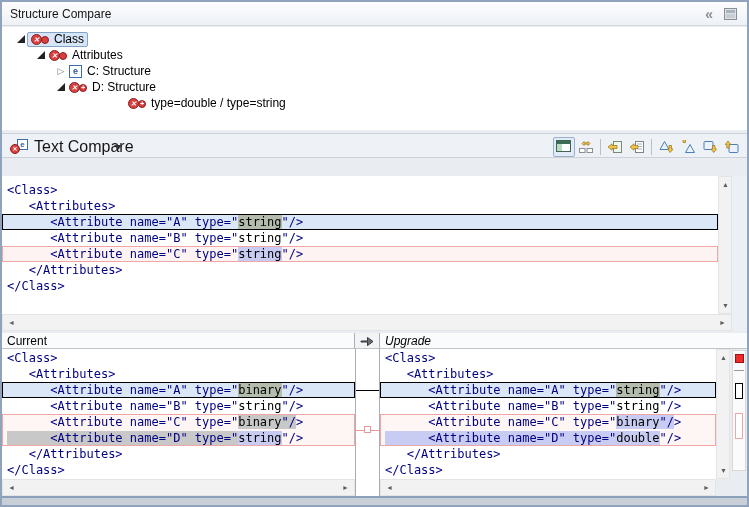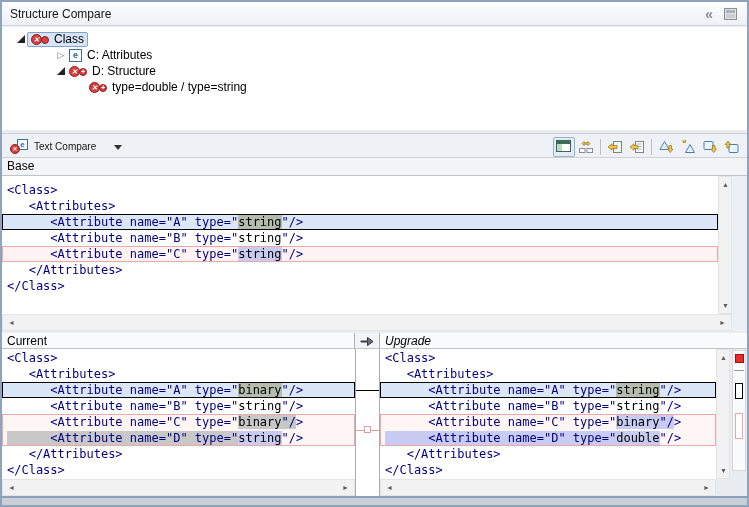--- a/index.html
+++ b/index.html
@@ -31,21 +31,21 @@
   .tsel{display:flex;align-items:center;background:#d6e5f7;border:1px solid #84a3c8;border-radius:2px;
         padding:0 3px 0 1px;height:15px;}
 
   
   #tc-head{background:#eef1f6;border-top:1px solid #cdd2d9;border-bottom:1px solid #cdd2d9;}
   #tc-icon{position:absolute;left:8px;top:5px;width:18px;height:15px;}
   #tc-icon .e{position:absolute;right:0;top:0;width:11px;height:11px;border:1px solid #3a6ea5;background:#fff;
         color:#2a5e96;font-weight:bold;font-size:8px;line-height:9px;text-align:center;}
   #tc-icon .x{position:absolute;left:0;bottom:0;width:10px;height:10px;background:#d8403f;border:1px solid #8e1f1f;
         border-radius:50%;color:#fff;font-weight:bold;font-size:6px;line-height:8px;text-align:center;}
-  #tc-title{position:absolute;left:32px;top:0;line-height:25px;font-size:10px;color:#151515;}
+  #tc-title{position:absolute;left:32px;top:0;line-height:25px;font-size:16px;color:#151515;}
   #tc-drop{position:absolute;left:112px;top:11px;width:0;height:0;border-left:4px solid transparent;
         border-right:4px solid transparent;border-top:5px solid #333;}
   #tc-toolbar{position:absolute;right:4px;top:2px;height:21px;display:flex;align-items:center;}
   .tool{width:22px;height:20px;display:flex;align-items:center;justify-content:center;border:1px solid transparent;border-radius:2px;}
   .tool.selected{border:1px solid #9ab0cc;background:#e2ecf8;}
   .tsep{width:1px;height:16px;background:#b9bfc7;margin:0 3px;}
 
   
   .pane-label{background:#f3f4f6;border-bottom:1px solid #bfc4c9;font-size:12px;color:#000;}
   .pane-label span{position:absolute;left:5px;top:0;line-height:17px;}
@@ -106,36 +106,46 @@
           <i></i>
         </span>
         <span class="tsel">
           <span class="ti">
             <i class="l">✕</i>
             <i class="r"></i>
           </span>
           <span class="tlabel">Class</span>
         </span>
       </div>
+      <div class="tree-row" style="padding-left: 33px;">
+        <span class="exp exp-expanded">
+          <i></i>
+        </span>
+        <span class="ti">
+          <i class="l">✕</i>
+          <i class="r"></i>
+        </span>
+        <span class="tlabel">Attributes</span>
+      </div>
       <div class="tree-row" style="padding-left: 53px;">
         <span class="exp exp-collapsed">▷</span>
         <span class="ti-e">e</span>
-        <span class="tlabel">C: Attributes</span>
+        <span class="tlabel">C: Structure</span>
       </div>
       <div class="tree-row" style="padding-left: 53px;">
         <span class="exp exp-expanded">
           <i></i>
         </span>
         <span class="ti">
           <i class="l">✕</i>
           <i class="r">+</i>
         </span>
         <span class="tlabel">D: Structure</span>
       </div>
-      <div class="tree-row" style="padding-left: 73px;">
+      <div class="tree-row" style="padding-left: 112px;">
         <span class="exp"></span>
         <span class="ti">
           <i class="l">✕</i>
           <i class="r">+</i>
         </span>
         <span class="tlabel">type=double / type=string</span>
       </div>
     </div>
 
   <div id="tc-head" class="abs" style="left:0;top:131px;width:745px;height:25px;">
@@ -198,23 +208,20 @@
         </span>
         <span class="tool">
           <svg width="16" height="14">
             <rect x="5" y="4.5" width="9" height="8" rx="1" fill="#eaf2fb" stroke="#4a7fb5"></rect>
             <path d="M2 1l2.8 3.5H3.2V8H.8V4.5H-.8Z" transform="translate(2,0)" fill="#f2c744" stroke="#96711c" stroke-width="0.7"></path>
           </svg>
         </span>
       </div>
   </div>
 
-  <div class="abs pane-label" style="left:0;top:156px;width:745px;height:18px;">
-    <span>Base</span>
-  </div>
 
   <div class="abs code" style="left:0;top:174px;width:716px;height:138px;padding-top:6px;" id="pane-base">
       <div class="code-line"><span class="c-m">&lt;Class&gt;</span></div>
       <div class="code-line"><span class="c-m">   &lt;Attributes&gt;</span></div>
       <div class="code-line hl-sel p-only"><span class="c-m">      &lt;Attribute name="A" type="</span><span class="c-v bg-dim">string</span><span class="c-m">"/&gt;</span></div>
       <div class="code-line"><span class="c-m">      &lt;Attribute name="B" type="</span><span class="c-v">string</span><span class="c-m">"/&gt;</span></div>
       <div class="code-line hl-con p-only"><span class="c-m">      &lt;Attribute name="C" type="</span><span class="c-v bg-lav">string</span><span class="c-m">"/&gt;</span></div>
       <div class="code-line"><span class="c-m">   &lt;/Attributes&gt;</span></div>
       <div class="code-line"><span class="c-m">&lt;/Class&gt;</span></div>
     </div>

